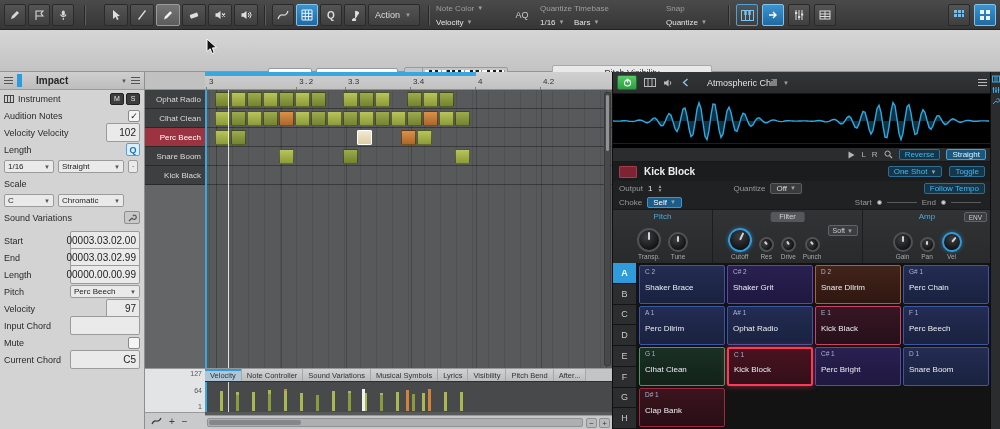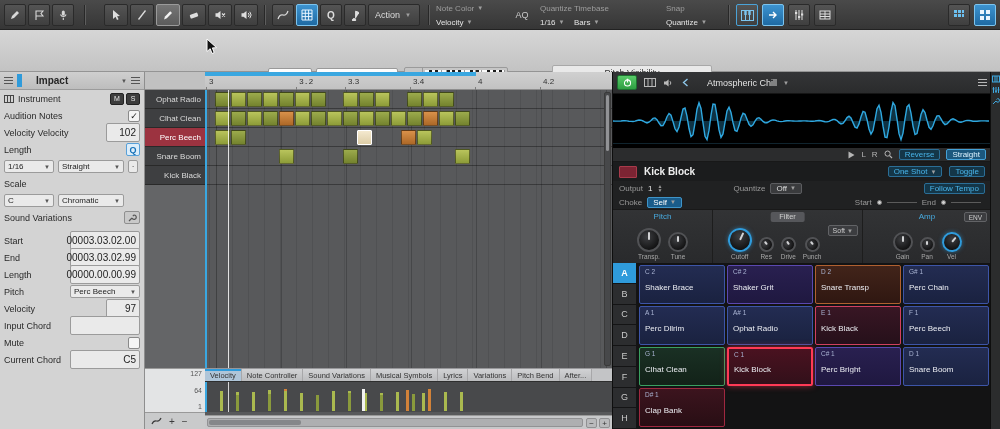--- a/index.html
+++ b/index.html
@@ -601,21 +601,21 @@
       <div id="vsb">
           <div id="vsb-thumb"></div>
         </div>
     </div>
     <div id="tabs">
         <div class="tab on">Velocity</div>
         <div class="tab">Note Controller</div>
         <div class="tab">Sound Variations</div>
         <div class="tab">Musical Symbols</div>
         <div class="tab">Lyrics</div>
-        <div class="tab">Variations</div>
+        <div class="tab">Visibility</div>
         <div class="tab">Pitch Bend</div>
         <div class="tab">After...</div>
       </div>
     <div id="velane">
       <div id="vbars">
           <div class="vbar c-g2" style="left: 15px; height: 16px;"></div>
           <div class="vbar c-g1" style="left: 31px; height: 19px;"></div>
           <div class="vbar c-g2" style="left: 47px; height: 15px;"></div>
           <div class="vbar c-g1" style="left: 63px; height: 21px;"></div>
           <div class="vbar c-g2" style="left: 79px; height: 17px;"></div>
@@ -847,21 +847,21 @@
           <div class="pad p-navy">
             <div class="pnote">C 2</div>
             <div class="pname">Shaker Brace</div>
           </div>
           <div class="pad p-purple">
             <div class="pnote">C# 2</div>
             <div class="pname">Shaker Grit</div>
           </div>
           <div class="pad p-rust">
             <div class="pnote">D 2</div>
-            <div class="pname">Snare Transp</div>
+            <div class="pname">Snare Dllrim</div>
           </div>
           <div class="pad p-navy">
             <div class="pnote">G# 1</div>
             <div class="pname">Perc Chain</div>
           </div>
           <div class="pad p-navy">
             <div class="pnote">A 1</div>
             <div class="pname">Perc Dllrim</div>
           </div>
           <div class="pad p-navy">

